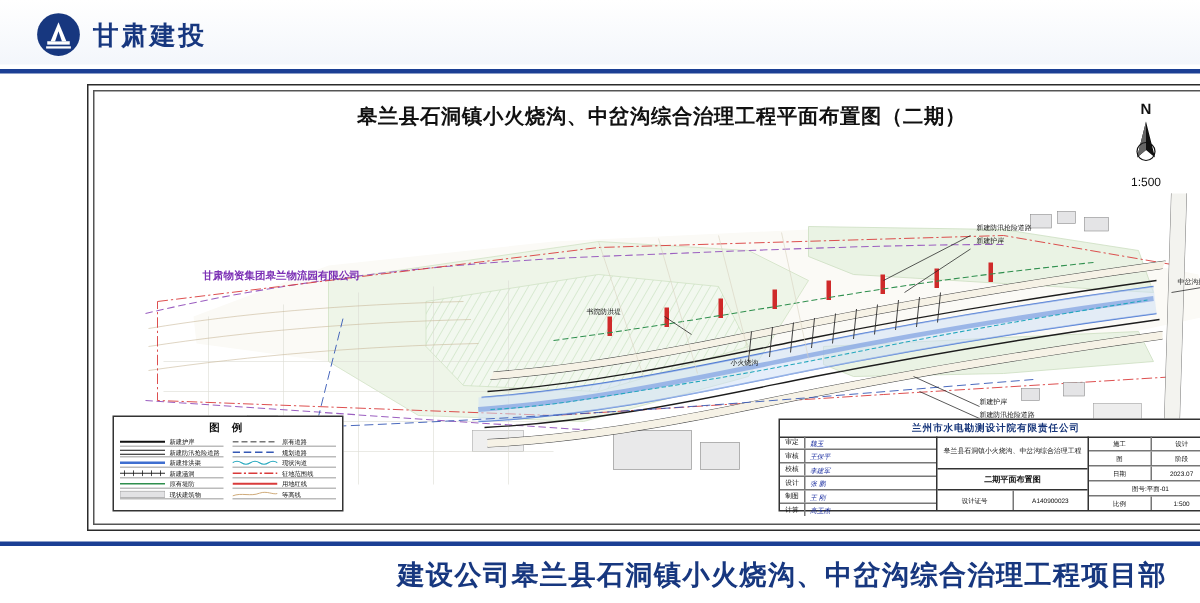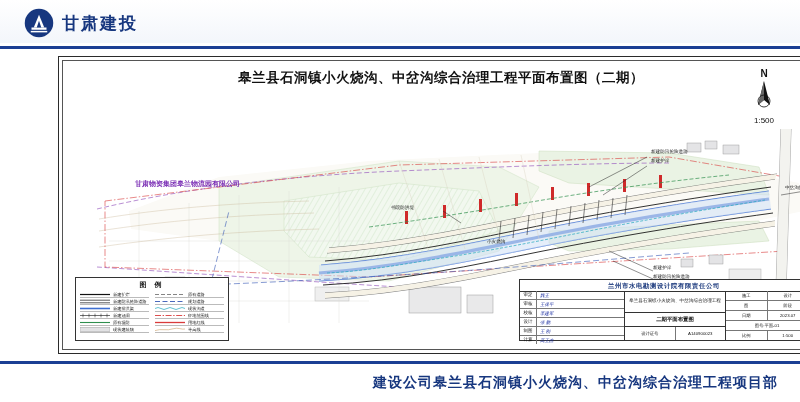--- a/index.html
+++ b/index.html
@@ -62,21 +62,21 @@
     position: absolute;
     left: 0; bottom: 0;
     width: 800px; height: 38px;
     background: #ffffff;
     border-top: 3px solid #1b3f94;
     display: flex;
     align-items: center;
     justify-content: flex-end;
   }
   .footer-text {
-    font-size: 14px;
+    font-size: 18px;
     font-weight: bold;
     color: #17377f;
     letter-spacing: 1px;
     margin-right: 22px;
     white-space: nowrap;
   }
 
   
   .sheet {
     position: absolute;

